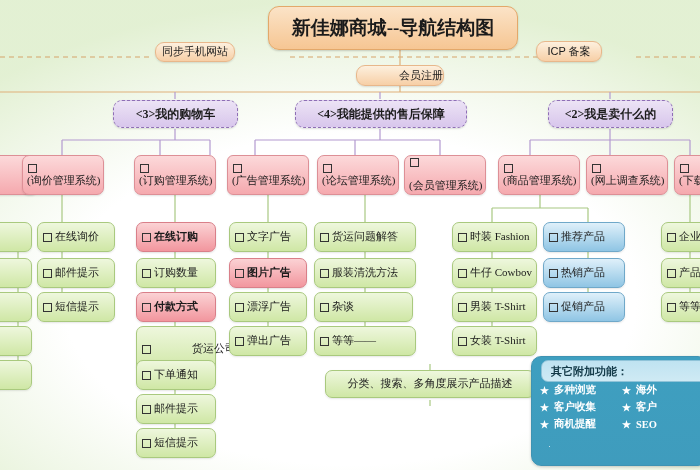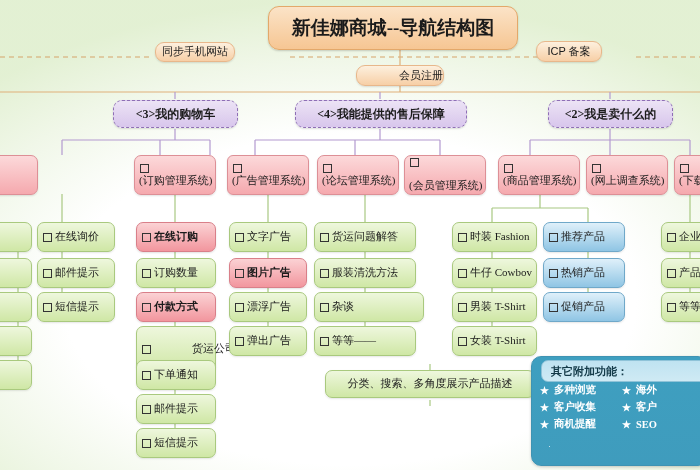--- a/index.html
+++ b/index.html
@@ -180,20 +180,24 @@
   </div>
   <div class="node p-purple" style="left:548px;top:100px;width:125px;height:28px;font-size:12px;">
     <span>&lt;2&gt;我是卖什么的</span>
   </div>
 
   <div class="node p-pink sysnode" style="left:-34px;top:155px;width:72px;height:40px;border-radius:7px;">
     
     
   </div>
 
+  <div class="node p-pink sysnode" style="left:22px;top:155px;width:82px;height:40px;">
+    <span class="cb"></span>
+    <span>(询价管理系统)</span>
+  </div>
 
   <div class="node p-pink sysnode" style="left:134px;top:155px;width:82px;height:40px;">
     <span class="cb"></span>
     <span>(订购管理系统)</span>
   </div>
 
   <div class="node p-pink sysnode" style="left:227px;top:155px;width:82px;height:40px;border-radius:6px;">
     <span class="cb"></span>
     <span>(广告管理系统)</span>
   </div>
@@ -294,21 +298,21 @@
     </div>
 
   <div class="node p-green leaf" style="left:314px;top:222px;width:102px;height:30px;">
     <span class="cb"></span>
     <span>货运问题解答</span>
     </div>
   <div class="node p-green leaf" style="left:314px;top:258px;width:102px;height:30px;">
     <span class="cb"></span>
     <span>服装清洗方法</span>
     </div>
-  <div class="node p-green leaf" style="left:314px;top:292px;width:110px;height:30px;">
+  <div class="node p-green leaf" style="left:314px;top:292px;width:99px;height:30px;">
     <span class="cb"></span>
     <span>杂谈</span>
     </div>
   <div class="node p-green leaf" style="left:314px;top:326px;width:102px;height:30px;">
     <span class="cb"></span>
     <span>等等——</span>
     </div>
 
   <div class="node p-green leaf" style="left:452px;top:222px;width:85px;height:30px;">
     <span class="cb"></span>

